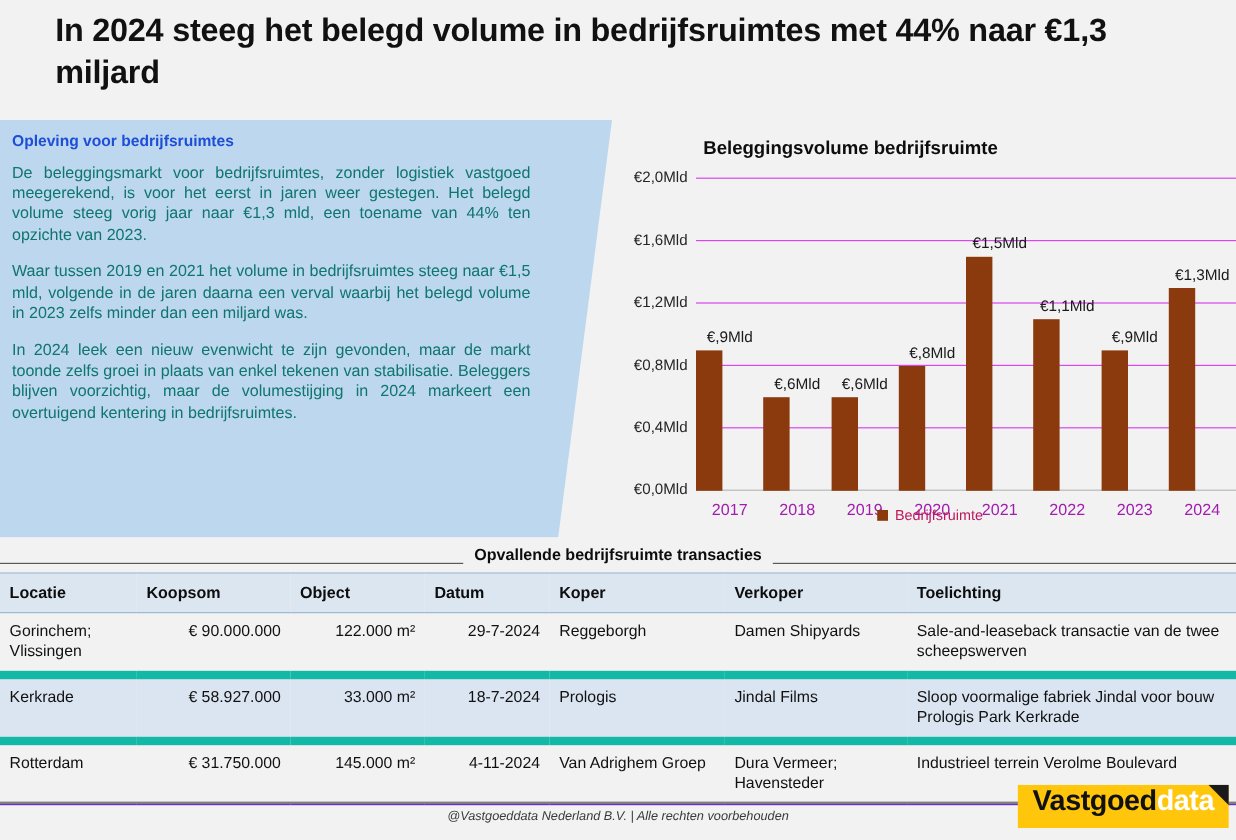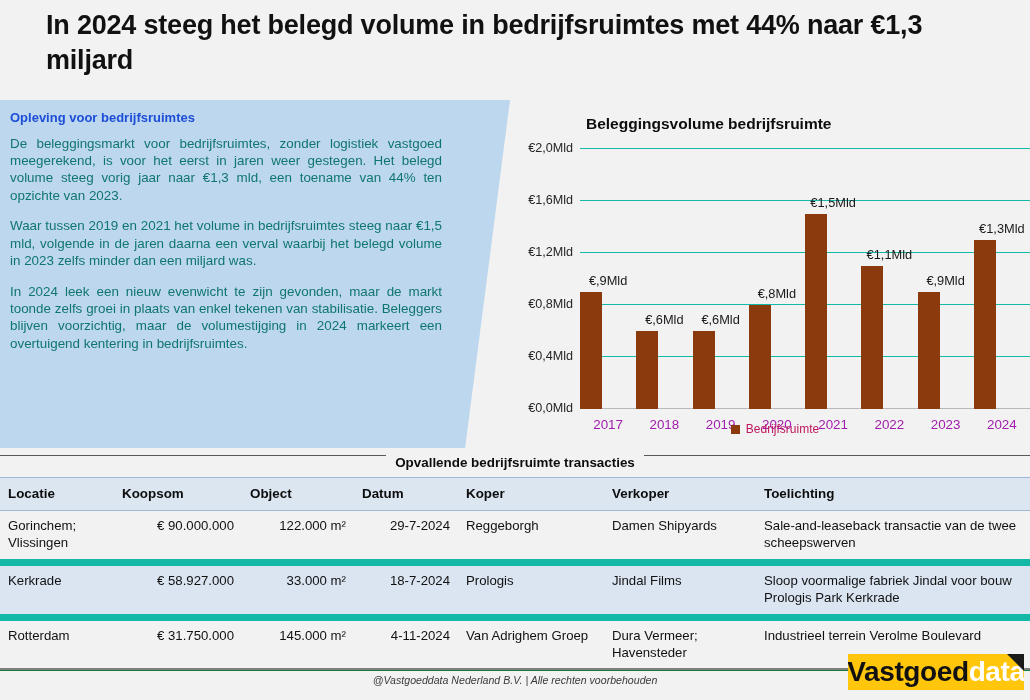--- a/index.html
+++ b/index.html
@@ -94,21 +94,21 @@
     transform: translateY(-50%);
     font-size: 12.6px;
     color: #262626;
     white-space: nowrap;
   }
   .gridline {
     position: absolute;
     left: 0;
     width: 100%;
     height: 1px;
-    background: #14b8a6;
+    background: #d946ef;
   }
   .gridline.axis { background: #b9b9b9; }
   #bars {
     position: absolute;
     left: 0;
     bottom: 0;
     width: 100%;
     height: 100%;
     display: flex;
     align-items: flex-end;
@@ -163,21 +163,21 @@
     color: #be185d;
   }
 
   
   #section-divider {
     position: absolute;
     left: 0;
     top: 455px;
     width: 1030px;
     display: flex;
-    align-items: flex-start;
+    align-items: flex-end;
     gap: 9px;
   }
   .divider-rule {
     flex: 1 1 auto;
     height: 1px;
     background: #595959;
   }
   #section-title {
     font-size: 13.4px;
     font-weight: bold;
@@ -210,21 +210,21 @@
     color: #111111;
     padding: 7px 8px 8px 8px;
     vertical-align: top;
     line-height: 1.25;
     border-bottom: 7px solid #14b8a6;
   }
   #txn-table tbody tr.alt td {
     background: #dbe5f1;
   }
   #txn-table tbody tr:last-child td {
-    border-bottom: 2px solid #15803d;
+    border-bottom: 2px solid #6d28d9;
   }
   .col-locatie   { width: 114px; }
   .col-koopsom   { width: 128px; }
   .col-object    { width: 112px; }
   .col-datum     { width: 104px; }
   .col-koper     { width: 146px; }
   .col-verkoper  { width: 152px; }
   .col-toelicht  { width: 274px; }
   .num { text-align: right; }
 
@@ -266,23 +266,23 @@
     border-top: 17px solid #1a1a1a;
     border-left: 17px solid transparent;
   }
   #logo-text {
     position: absolute;
     left: 0;
     top: 0;
     width: 100%;
     height: 100%;
     display: flex;
-    align-items: center;
+    align-items: flex-start;
     justify-content: center;
-    font-size: 28px;
+    font-size: 24px;
     font-weight: bold;
     letter-spacing: -0.4px;
   }
   #logo-word1 { color: #111111; }
   #logo-word2 { color: #ffffff; }
 </style>
 </head>
 <body>
 
 <div id="page">

